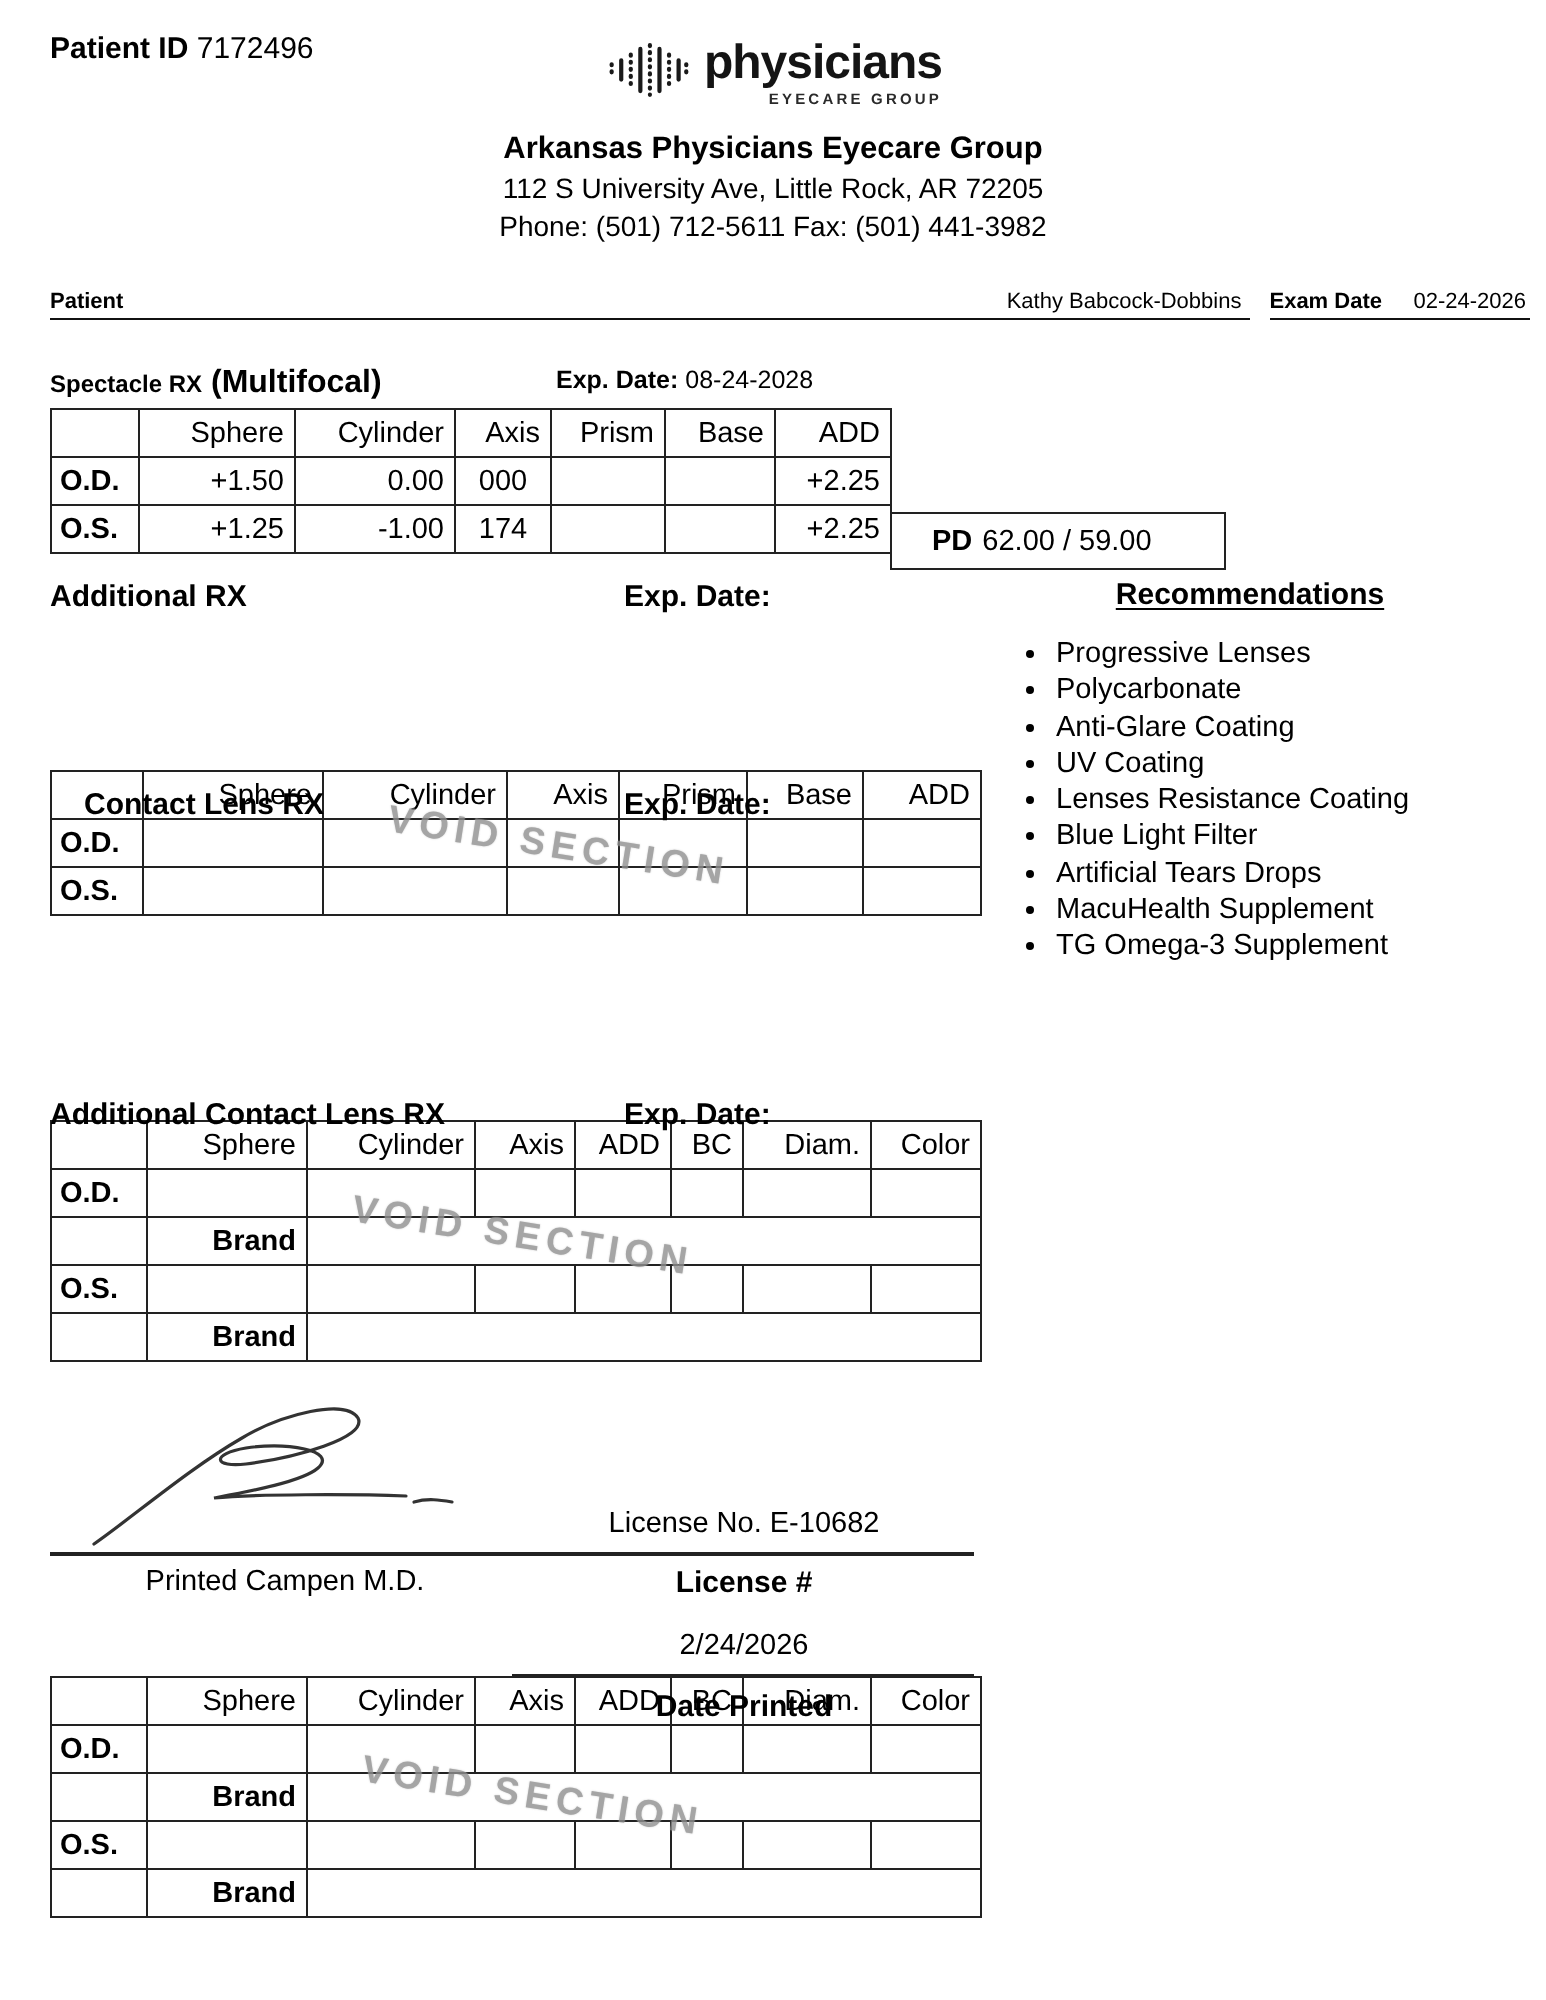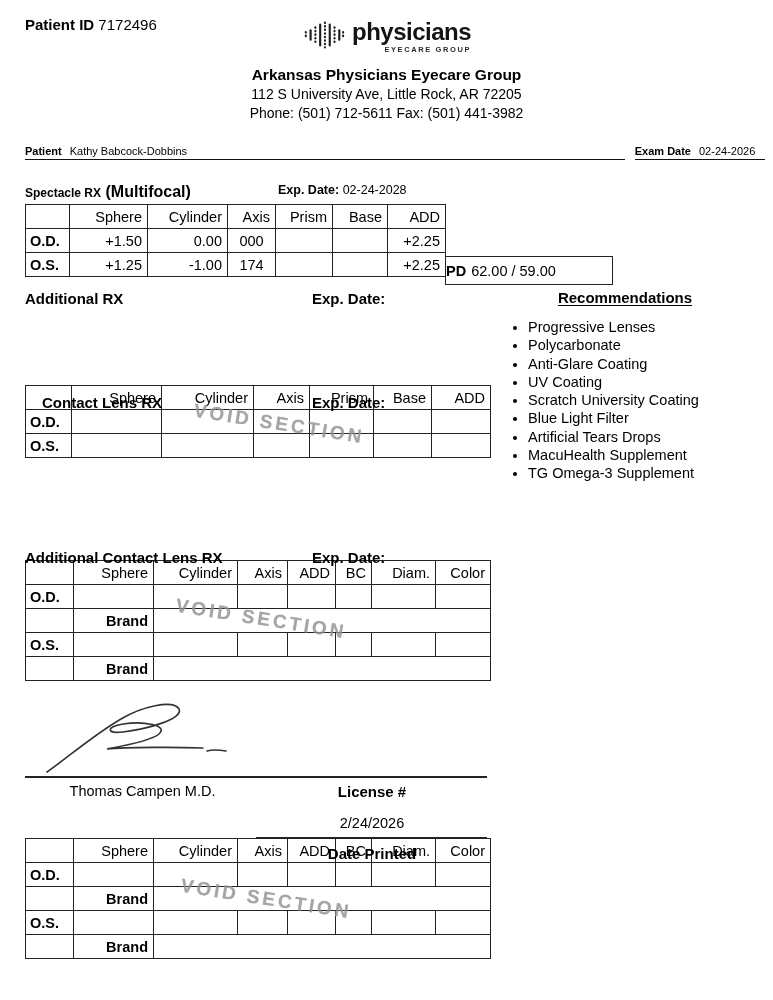--- a/index.html
+++ b/index.html
@@ -18,21 +18,21 @@
   .logo-wrap { left:0; top:20px; width:100%; display:flex; justify-content:center; align-items:center; gap:6px; }
   .logo-texts { display:flex; flex-direction:column; align-items:flex-end; }
   .logo-name { font-size:24px; font-weight:600; letter-spacing:-0.5px; color:#141414; line-height:24px; }
   .logo-sub { font-size:7.5px; font-weight:600; letter-spacing:1.6px; color:#2a2a2a; margin-top:1px; }
   .org-name { left:0; top:66px; width:100%; text-align:center; font-weight:bold; font-size:15.5px; }
   .org-addr { left:0; top:86px; width:100%; text-align:center; font-size:14px; }
   .org-phone { left:0; top:105px; width:100%; text-align:center; font-size:14px; }
 
   
   .patient-row { left:25px; top:140px; width:740px; display:flex; align-items:flex-end; font-size:11px; height:20px; }
-  .u { border-bottom:1.6px solid #111; }
+  .u { border-bottom:1.6px solid #111;text-align:right; }
   .p-lbl { font-weight:bold; padding:0 2px 2px 0; }
   .p-name { flex:1 1 auto; padding:0 4px 2px 6px; }
   .gap8 { width:10px; }
   .e-lbl { font-weight:bold; padding:0 2px 2px 0; }
   .e-val { width:72px; padding:0 2px 2px 6px; }
 
   
   .sec-title { height:20px; }
   .t-small { font-weight:bold; font-size:12px; }
   .t-big { font-weight:bold; font-size:16px; }
@@ -47,21 +47,21 @@
   th { font-weight:normal; text-align:right; }
   td { text-align:right; }
   td.rowlbl { font-weight:bold; text-align:left; padding-left:4px; }
   td.ctr { text-align:center; }
   td.brand { font-weight:bold; text-align:right; }
   .tbl-wrap { position:relative; }
 
   .pd-box {
     position:absolute; left:420px; top:52px; width:168px; height:29px;
     border:1.6px solid #222; display:flex; align-items:center;
-    padding:0 0; font-size:14.5px; background:#fff;
+    padding:0 20px; font-size:14.5px; background:#fff;
   }
   .pd-box b { font-weight:bold; margin-right:5px; }
 
   .watermark {
     position:absolute; color:#8f8f8f; opacity:0.8; font-weight:600;
     font-size:19px; letter-spacing:3px; transform:rotate(9deg);
     pointer-events:none; white-space:nowrap; text-shadow:0 0 1px #c0c0c0;
   }
 
   
@@ -122,21 +122,21 @@
     <span class="p-lbl u">Patient</span>
     <span class="p-name u">Kathy Babcock-Dobbins</span>
     <span class="gap8"></span>
     <span class="e-lbl u">Exam Date</span>
     <span class="e-val u">02-24-2026</span>
   </div>
 
   <div class="abs sec-title" style="left:25px; top:183px; width:560px;">
     <span class="t-small">Spectacle RX</span>
     <span class="t-big">(Multifocal)</span>
-    <span class="exp" style="left:253px;"><b>Exp. Date:</b> <span>02-24-2028</span></span>
+    <span class="exp" style="left:253px;"><b>Exp. Date:</b> <span>08-24-2028</span></span>
   </div>
   <div class="abs tbl-wrap" style="left:25px; top:204px;">
     <table>
       <colgroup>
           <col style="width:44px">
           <col style="width:78px">
           <col style="width:80px">
           <col style="width:48px">
           <col style="width:57px">
           <col style="width:55px">
@@ -350,36 +350,37 @@
     <div class="watermark" style="left:155px; top:50px;">VOID SECTION</div>
   </div>
 
   <div class="abs rec-title" style="top:289px;">Recommendations</div>
   <div class="abs rec-list">
     <ul>
       <li>Progressive Lenses</li>
       <li>Polycarbonate</li>
       <li>Anti-Glare Coating</li>
       <li>UV Coating</li>
-      <li>Scratch University Coating</li>
+      <li>Lenses Resistance Coating</li>
       <li>Blue Light Filter</li>
       <li>Artificial Tears Drops</li>
       <li>MacuHealth Supplement</li>
       <li>TG Omega-3 Supplement</li>
     </ul>
   </div>
 
   <div class="abs sig">
     <svg width="210" height="80" viewBox="0 0 210 80">
       <g fill="none" stroke="#333" stroke-width="1.6" stroke-linecap="round">
         <path d="M 12 74 C 32 60, 60 36, 86 21 C 106 9, 138 1, 144 11 C 149 21, 112 31, 88 34 C 72 36, 70 29, 88 26 C 108 23, 134 27, 124 36 C 116 43, 88 48, 72 51 C 92 49, 142 49, 168 50"></path>
         <path d="M 172 53 C 179 51, 185 52, 191 53"></path>
       </g>
     </svg>
   </div>
+  <div class="abs lic-no">License No. E-10682</div>
   <div class="abs hline" style="left:25px; top:776px; width:462px;"></div>
-  <div class="abs doctor">Thomas Campen M.D.</div>
+  <div class="abs doctor">Printed Campen M.D.</div>
   <div class="abs lic-lbl">License #</div>
   <div class="abs dp-val">2/24/2026</div>
   <div class="abs hline" style="left:256px; top:837px; width:231px;"></div>
   <div class="abs dp-lbl">Date Printed</div>
 
 </div>
 
 </body></html>

